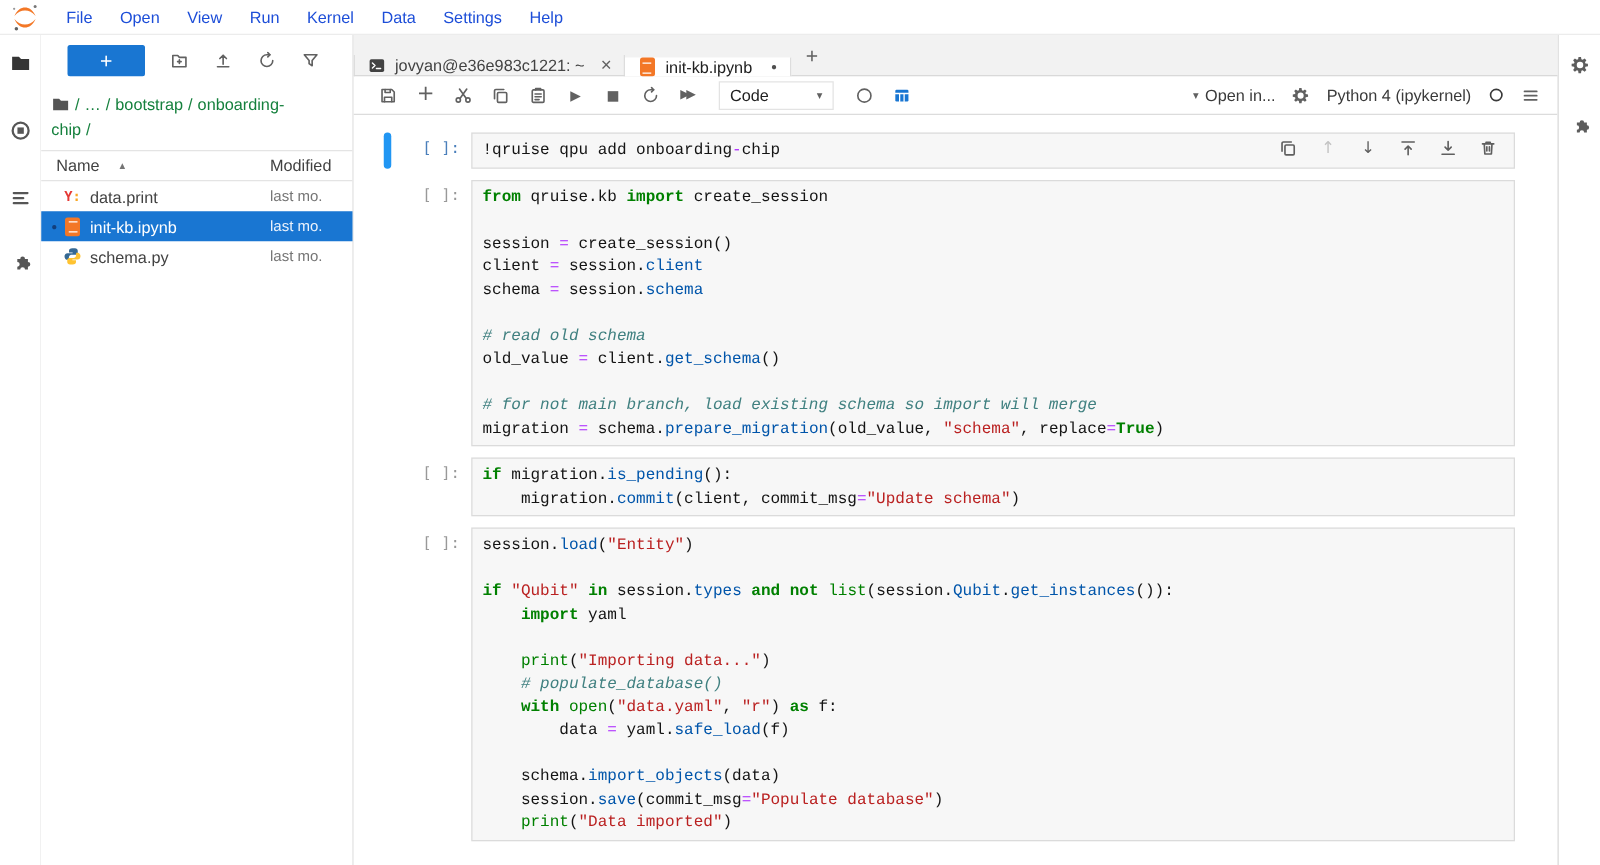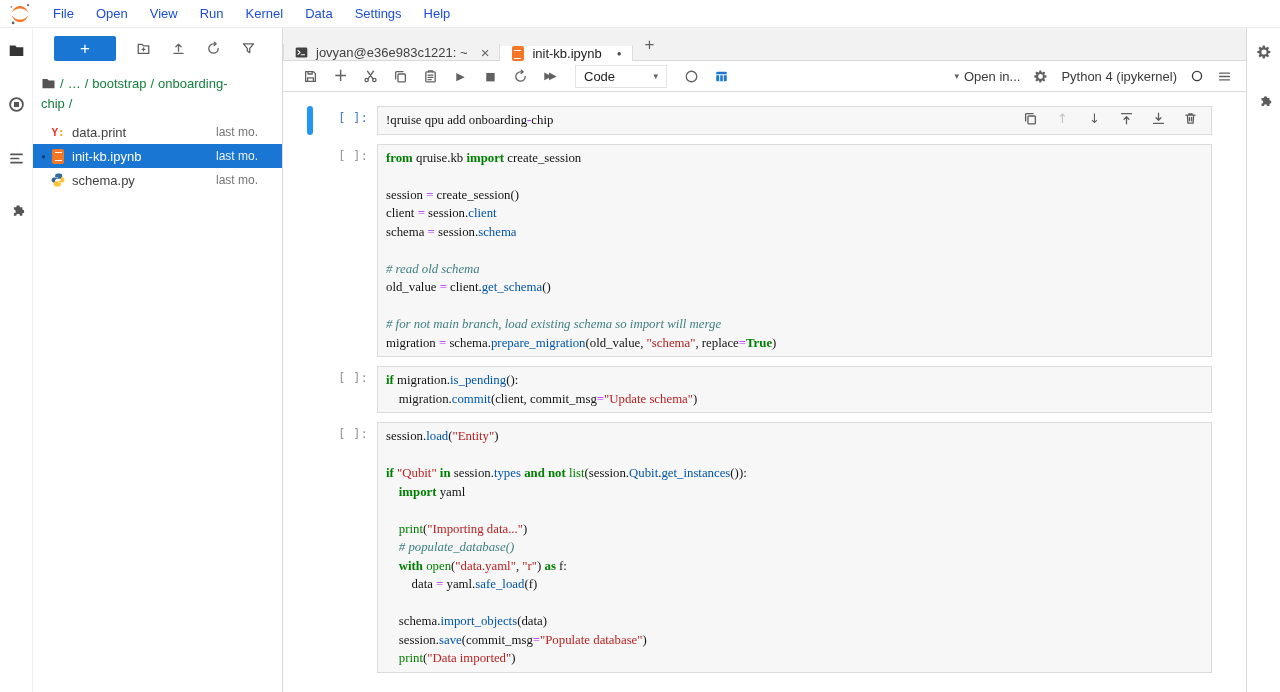--- a/index.html
+++ b/index.html
@@ -85,21 +85,21 @@
 
   
   .notebook{flex:1;overflow:hidden;padding:14px 34px 0 24px;background:#fff}
   .cell{display:flex;margin-bottom:9px;position:relative}
   .collapser{width:6px;border-radius:3px;flex:none;cursor:pointer;background:transparent}
   .cell.selected .collapser{background:var(--cellbar,#2196f3)}
   .prompt{width:64px;flex:none;text-align:right;padding:4px 9px 0 0;
           font-family:"DejaVu Sans Mono",monospace;font-size:12.5px;color:#999}
   .cell.selected .prompt{color:#4a7fbb}
   .input{flex:1;border:1px solid #dbdbdb;background:#f7f7f7;min-width:0}
-  pre.code{margin:0;padding:4px 8px;font-family:Liberation Serif, serif;font-size:12.8px;
+  pre.code{margin:0;padding:4px 8px;font-family:Liberation Mono, monospace;font-size:12.8px;
            line-height:18.5px;color:#141414}
   .cl{white-space:pre;min-height:18.5px}
   .tk-kw{color:var(--c-kw,#008000);font-weight:bold}
   .tk-op{color:var(--c-op,#aa22ff)}
   .tk-str{color:var(--c-str,#ba2121)}
   .tk-com{color:var(--c-com,#408080);font-style:italic}
   .tk-prop{color:var(--c-prop,#0055aa)}
   .tk-builtin{color:var(--c-builtin,#008000)}
   .tk-plain{color:#141414}
   .cell-toolbar{position:absolute;top:5px;right:14px;display:flex;align-items:center;gap:17px}
@@ -188,20 +188,27 @@
               <path d="M2.6 3h10.8L9.3 7.9v4.5L6.7 10.6V7.9z"></path>
             </svg>
           </span>
         </span>
       </div>
     <div class="breadcrumb"><span class="icon crumb-home">
           <svg viewBox="0 0 16 16">
             <path style="fill:currentColor;stroke:none" d="M1.6 3.2h5.1l1.6 1.7h6.1v8.2H1.6z"></path>
           </svg>
         </span><span class="crumb-sep">/</span><span class="crumb">…</span><span class="crumb-sep">/</span><span class="crumb">bootstrap</span><span class="crumb-sep">/</span><span class="crumb">onboarding-chip</span><span class="crumb-sep">/</span></div>
+    <div class="fb-header">
+      <span class="h-name">
+        <span>Name</span>
+        <span class="sort-caret">▴</span>
+      </span>
+      <span class="h-mod">Modified</span>
+    </div>
     <div class="file-list">
         <div class="file-row">
           <span class="dirty-dot"></span>
           <span class="icon file-icon">
             <span class="yaml-glyph"><span style="color:#e53935">Y</span><span style="color:#f9a825">:</span></span>
           </span>
           <span class="file-name">data.print</span>
           <span class="file-mod">last mo.</span>
         </div>
         <div class="file-row selected">

